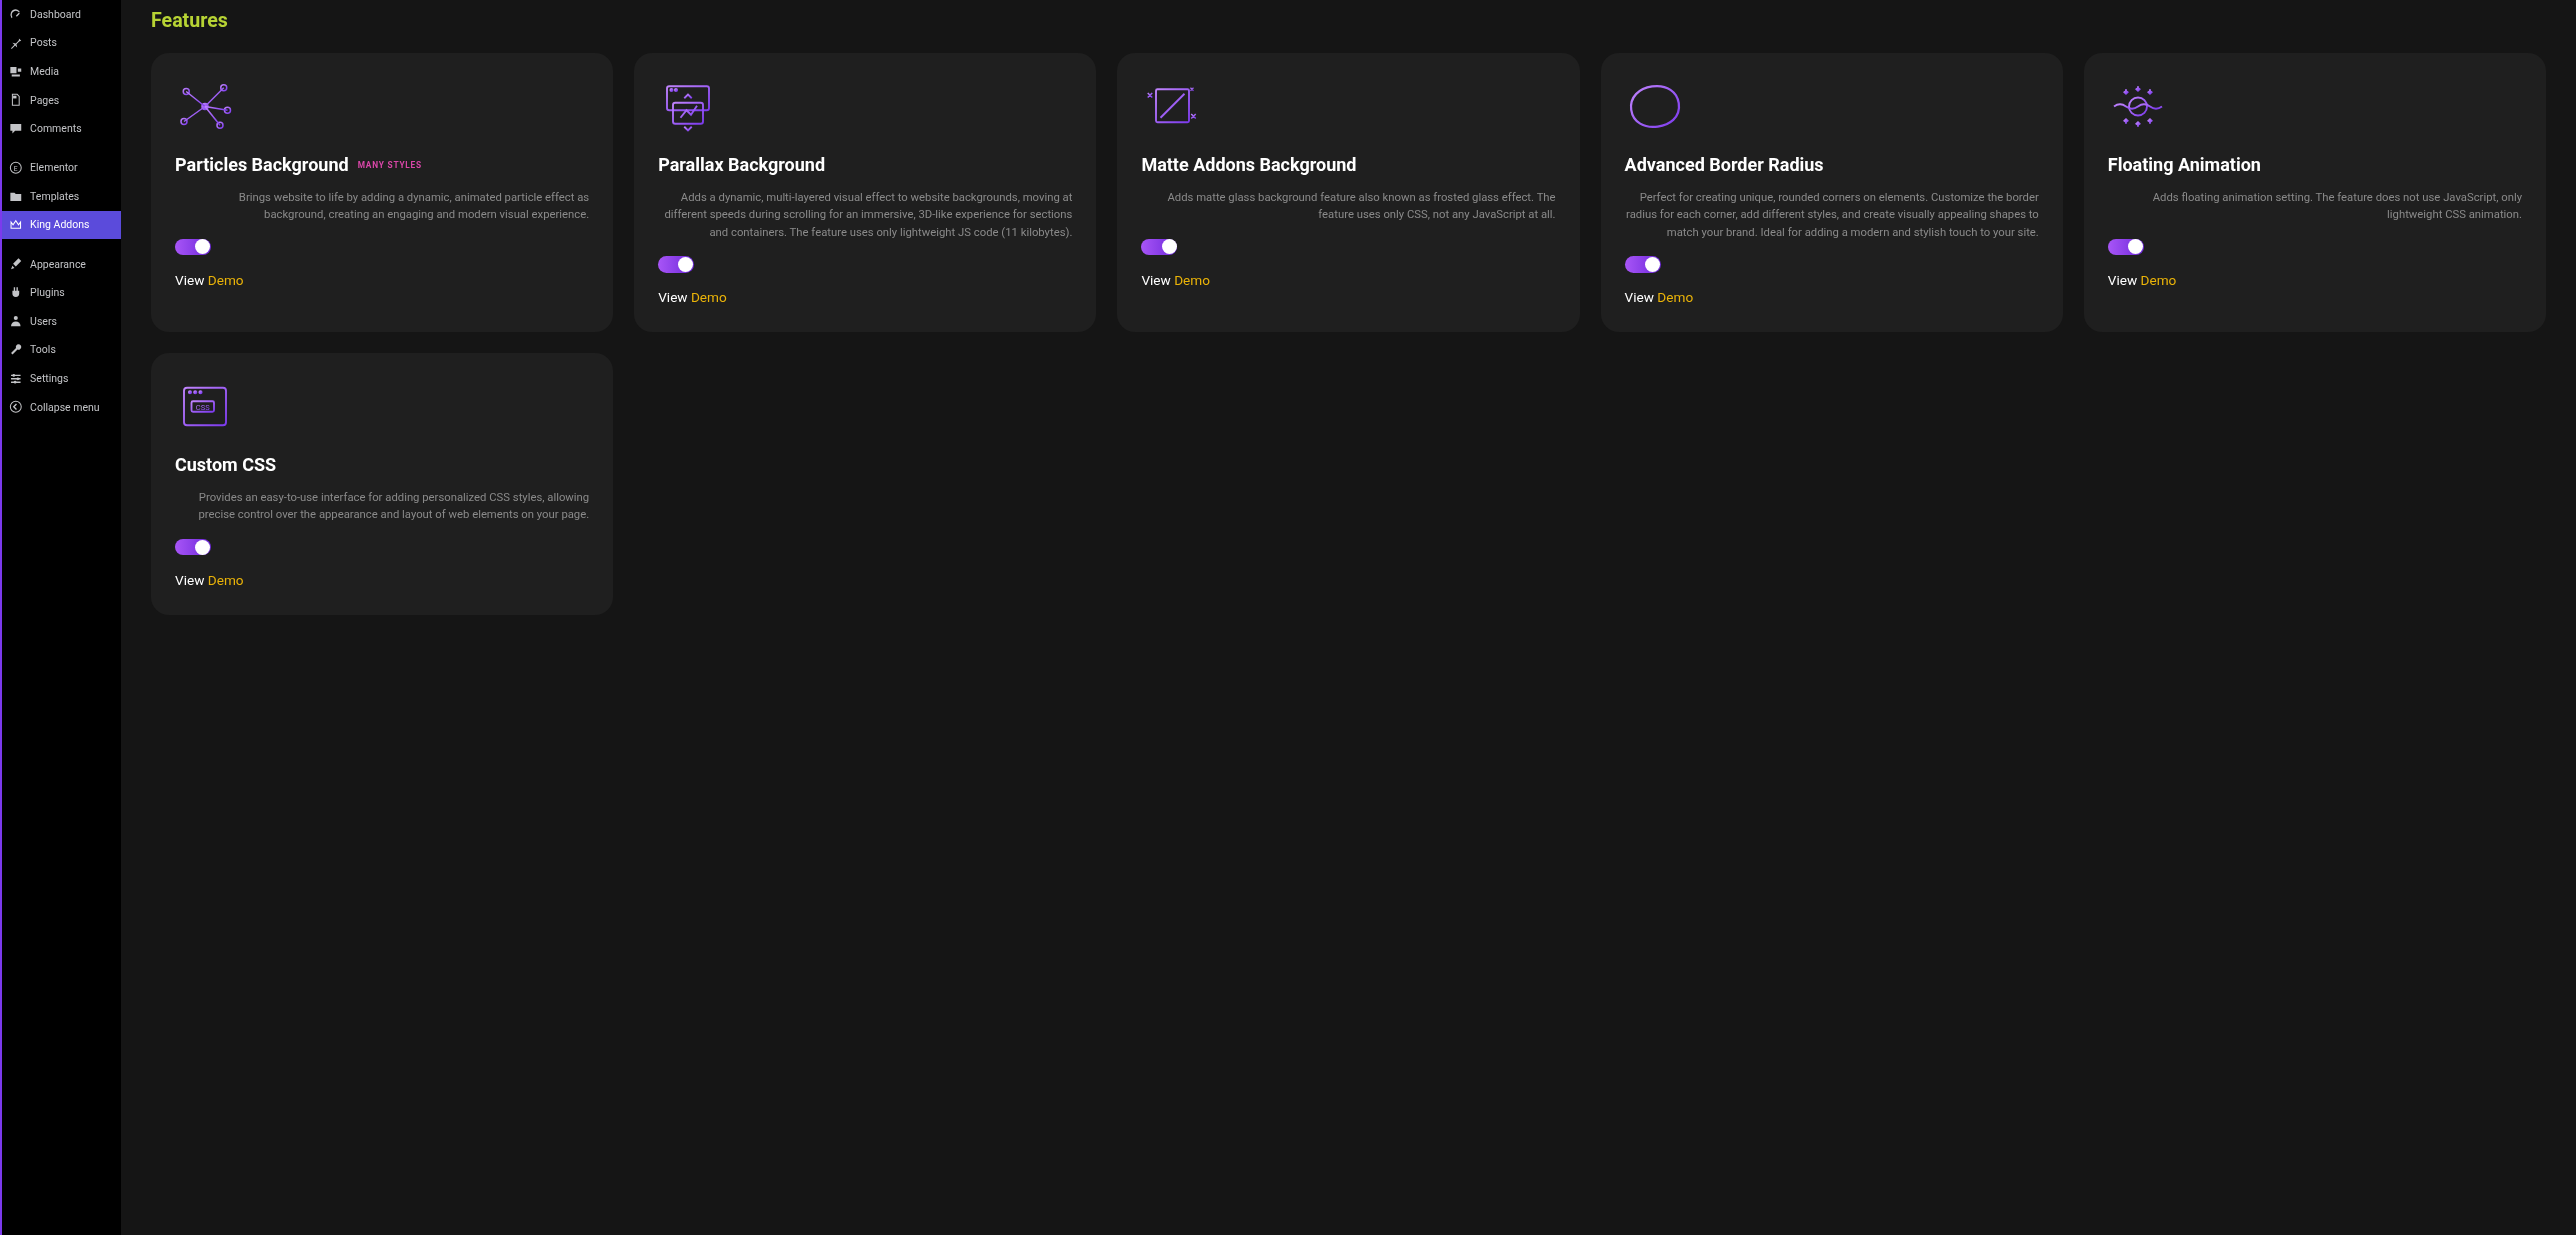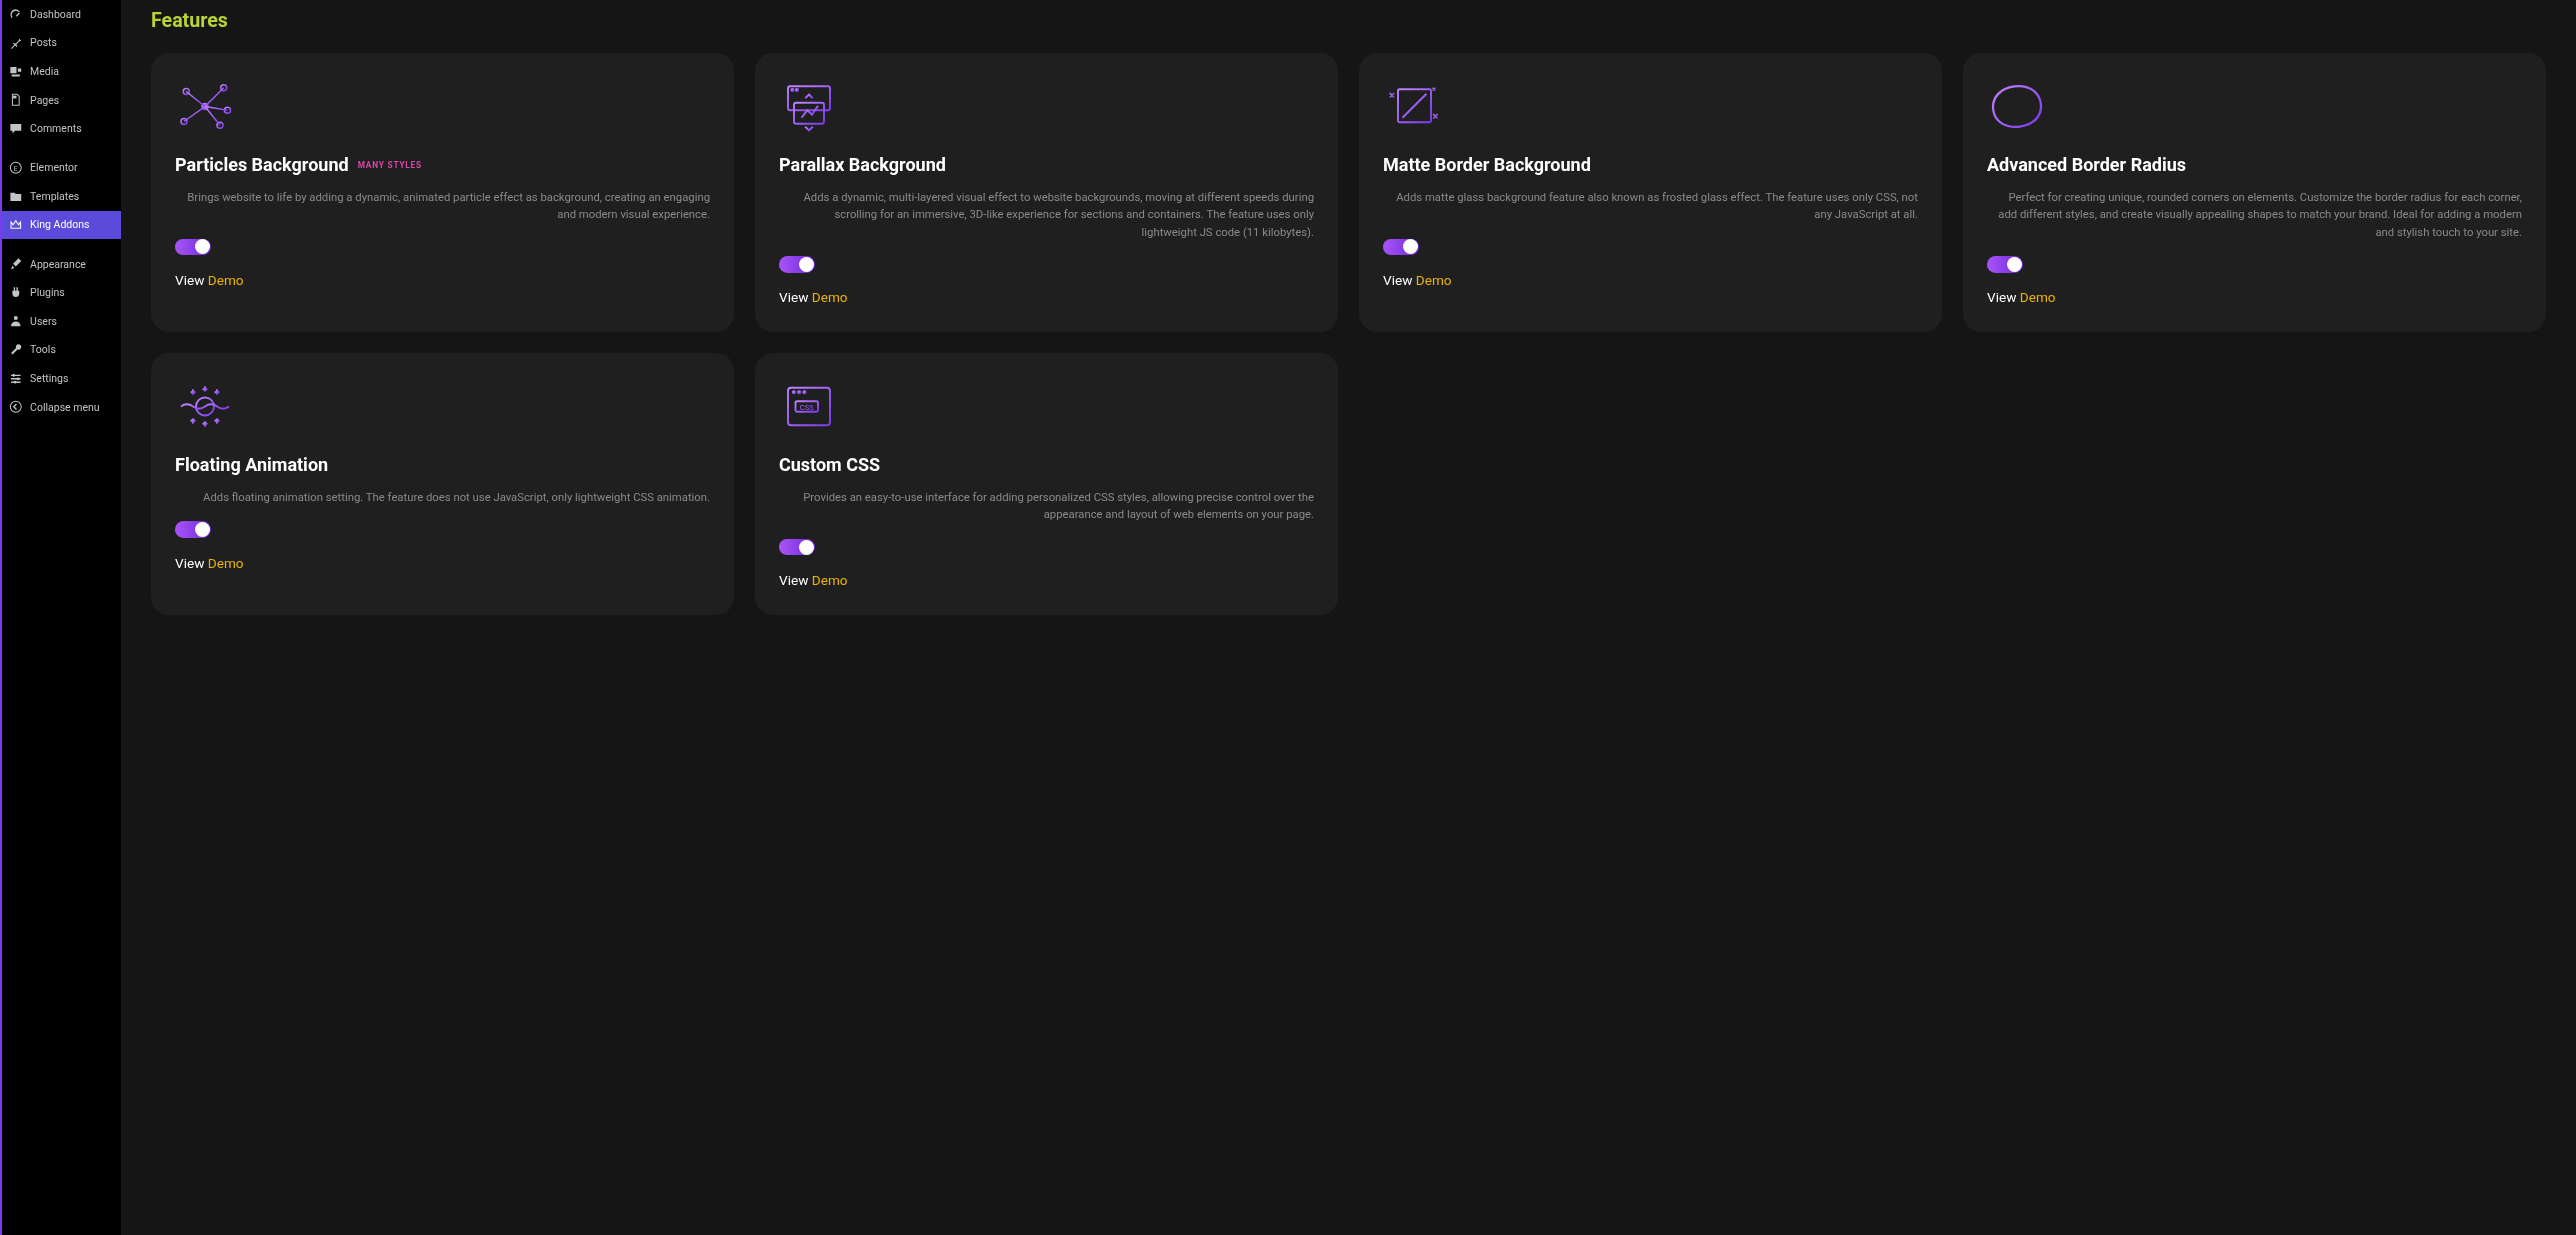--- a/index.html
+++ b/index.html
@@ -53,21 +53,21 @@
   background: #151515;
 }
 .page-title {
   font-size: 19.6px;
   font-weight: 700;
   color: #b7d334;
   margin: 9px 0 21px 0;
 }
 .grid {
   display: grid;
-  grid-template-columns: repeat(4, 1fr);
+  grid-template-columns: repeat(5, 1fr);
   gap: 21px;
 }
 .card {
   background: #1f1f1f;
   border-radius: 18px;
   padding: 27px 24px;
   display: flex;
   flex-direction: column;
 }
 .card-icon {
@@ -319,21 +319,21 @@
             </defs>
             <g stroke="url(#g)" stroke-width="2.5" fill="none">
               <rect x="20" y="12" width="44" height="44" rx="2"></rect>
               <line x1="26" y1="50" x2="58" y2="18"></line>
               <path d="M12 20 l3 -3 M12 20 l-3 3 M12 20 l3 3 M12 20 l-3 -3" stroke-width="2"></path>
               <path d="M70 48 l3 -3 M70 48 l-3 3 M70 48 l3 3 M70 48 l-3 -3" stroke-width="2"></path>
               <path d="M68 12 l2 -2 M68 12 l-2 2 M68 12 l2 2 M68 12 l-2 -2" stroke-width="1.5"></path>
             </g>
           </svg></div>
         <div class="card-title-row">
-          <div class="card-title">Matte Border Background</div>
+          <div class="card-title">Matte Addons Background</div>
         </div>
         <div class="card-desc">Adds matte glass background feature also known as frosted glass effect. The feature uses only CSS, not any JavaScript at all.</div>
         <div class="toggle"></div>
         <div class="view-demo"><span class="vw">View </span><span class="dm">Demo</span></div>
       </div>
       <div class="card">
         <div class="card-icon"><svg viewBox="0 0 80 70">
             <defs>
               <linearGradient id="g" x1="0" y1="0" x2="1" y2="1">
                 <stop offset="0" stop-color="#c084fc"></stop>

